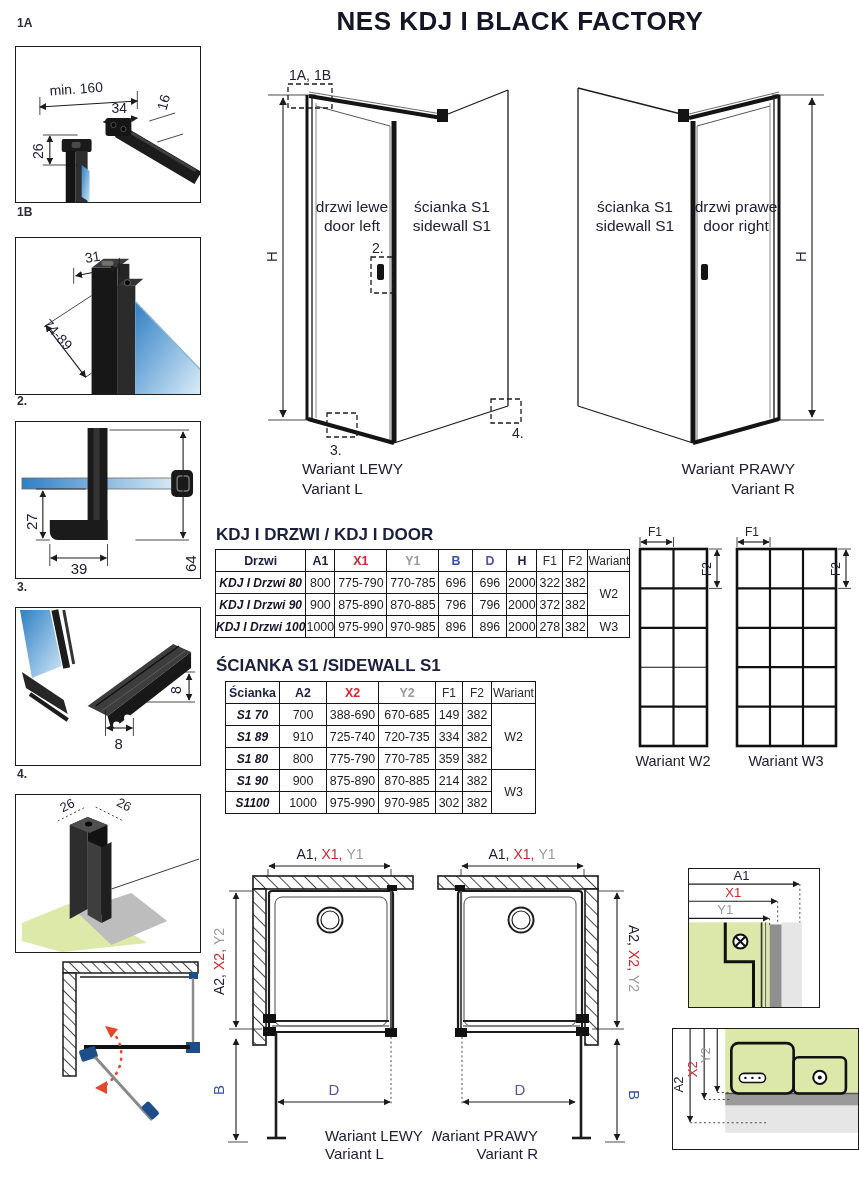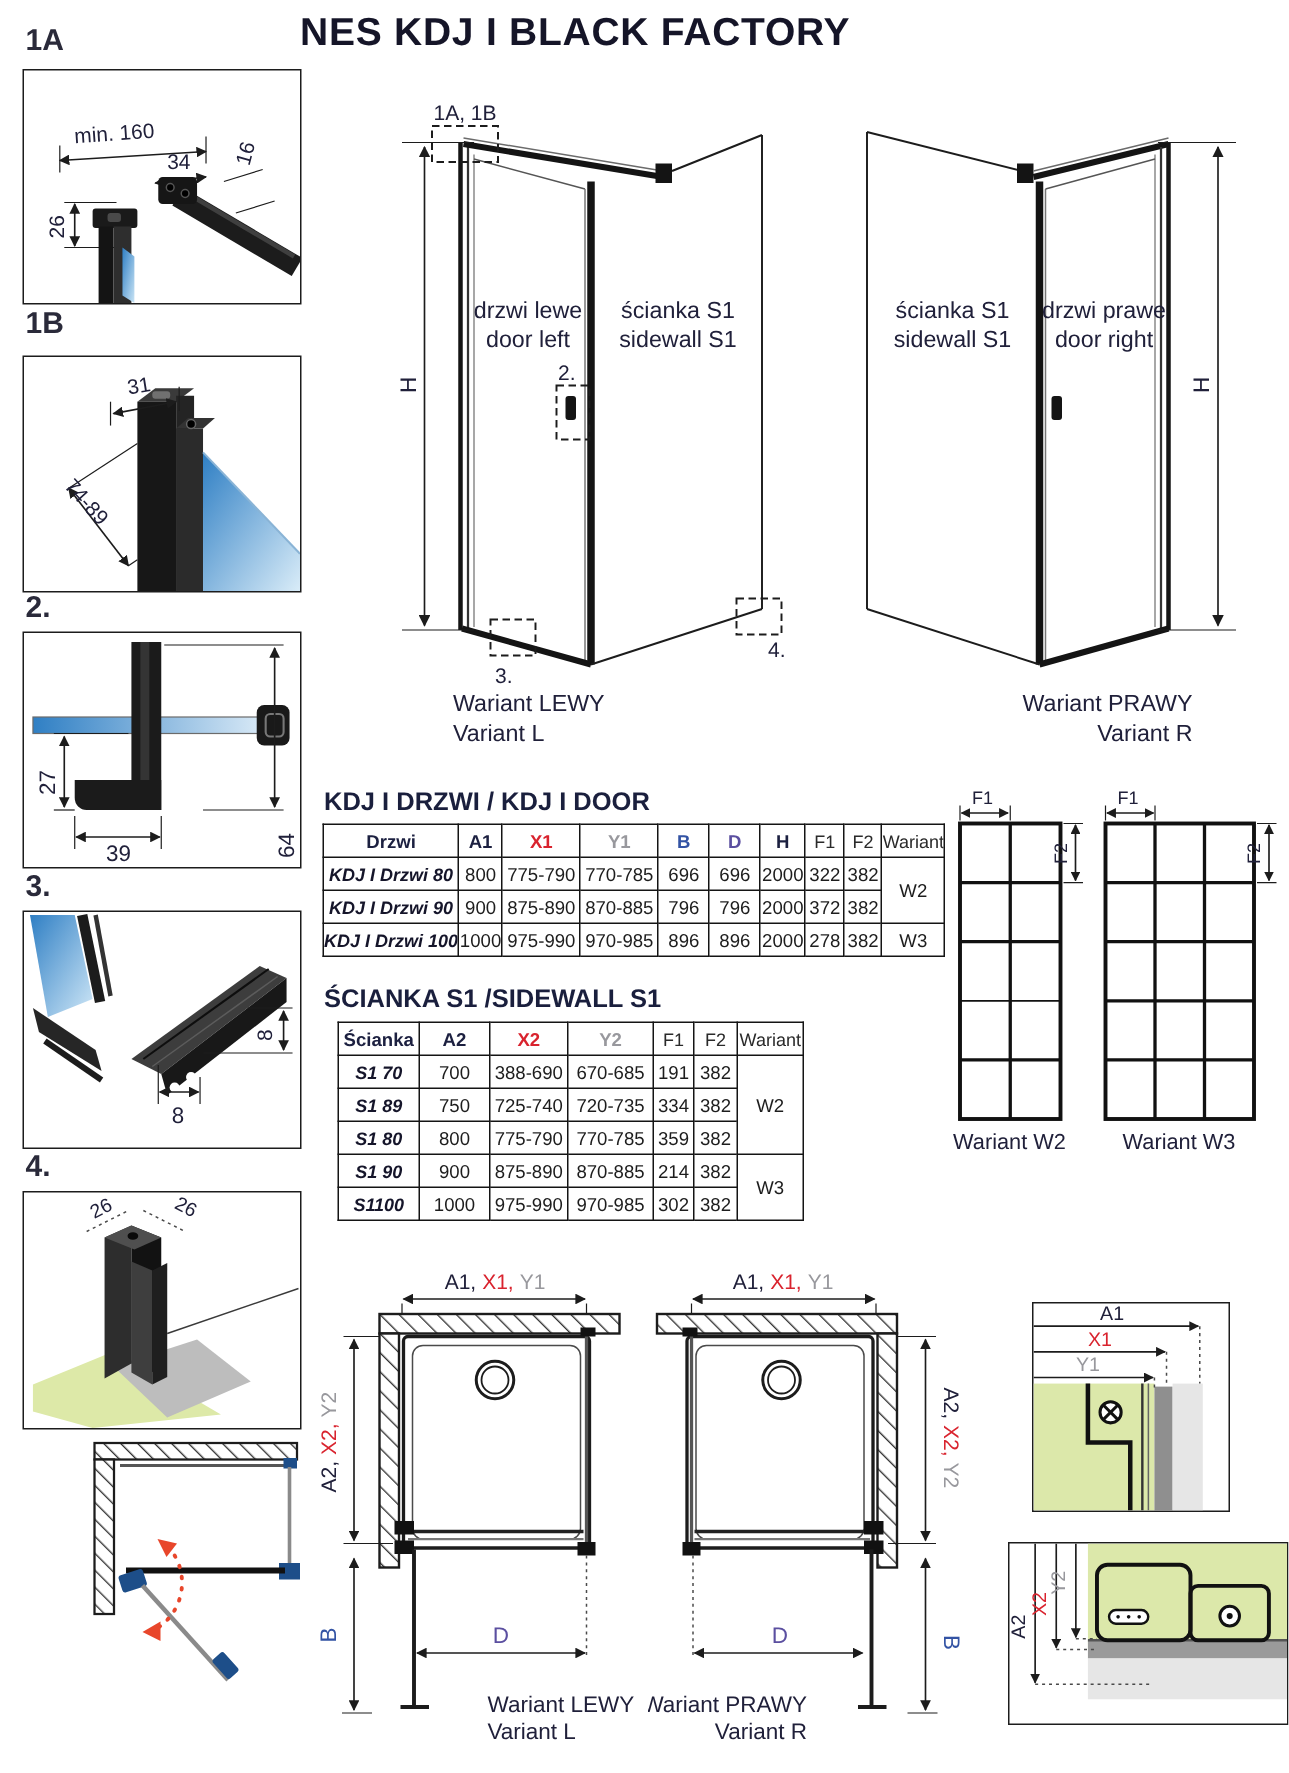--- a/index.html
+++ b/index.html
@@ -1,21 +1,21 @@
 <!DOCTYPE html>
 <html><head>
 <meta charset="utf-8">
 <style>
   html,body{margin:0;padding:0;background:#fff}
   body{width:859px;height:1182px;position:relative;overflow:hidden;
        font-family:"Liberation Sans",sans-serif;color:#1e1e32}
   .abs{position:absolute}
   .panel{position:absolute;border:1.6px solid #1c1c1c;box-sizing:border-box;background:#fff}
-  .plabel{position:absolute;font-size:20px;font-weight:bold;color:#2a2a3a}
-  .title{position:absolute;left:200px;top:6px;width:640px;
+  .plabel{position:absolute;font-size:12px;font-weight:bold;color:#2a2a3a}
+  .title{position:absolute;left:200px;top:6px;width:640px;text-align:center;
          font-size:26px;font-weight:bold;color:#151528;letter-spacing:.5px}
   .ttitle{position:absolute;font-size:17px;font-weight:bold;color:#1a1f3d;white-space:nowrap}
   table{border-collapse:collapse;table-layout:fixed;background:#fff}
   td{border:1.6px solid #141414;text-align:center;vertical-align:middle;
      font-size:12.4px;color:#1d1d1d;padding:1px 0;height:19px;overflow:hidden;white-space:nowrap}
   td.hd{font-weight:bold;color:#1c2040}
   td.hn{color:#2a2a2a;font-size:12px}
   td.nm{font-weight:bold;font-style:italic;font-size:12px;color:#15152a}
   td.red{color:#d9232e}td.gray{color:#98989d}td.blue{color:#3353a4}td.purple{color:#5b4fa0}
   svg{display:block}
@@ -385,27 +385,27 @@
     <td class="hd gray">Y2</td>
     <td class="hn">F1</td>
     <td class="hn">F2</td>
     <td class="hn">Wariant</td>
   </tr>
   <tr>
     <td class="nm">S1 70</td>
     <td>700</td>
     <td>388-690</td>
     <td>670-685</td>
-    <td>191</td>
+    <td>149</td>
     <td>382</td>
     <td rowspan="3">W2</td>
   </tr>
   <tr>
     <td class="nm">S1 89</td>
-    <td>750</td>
+    <td>910</td>
     <td>725-740</td>
     <td>720-735</td>
     <td>334</td>
     <td>382</td>
   </tr>
   <tr>
     <td class="nm">S1 80</td>
     <td>800</td>
     <td>775-790</td>
     <td>770-785</td>

